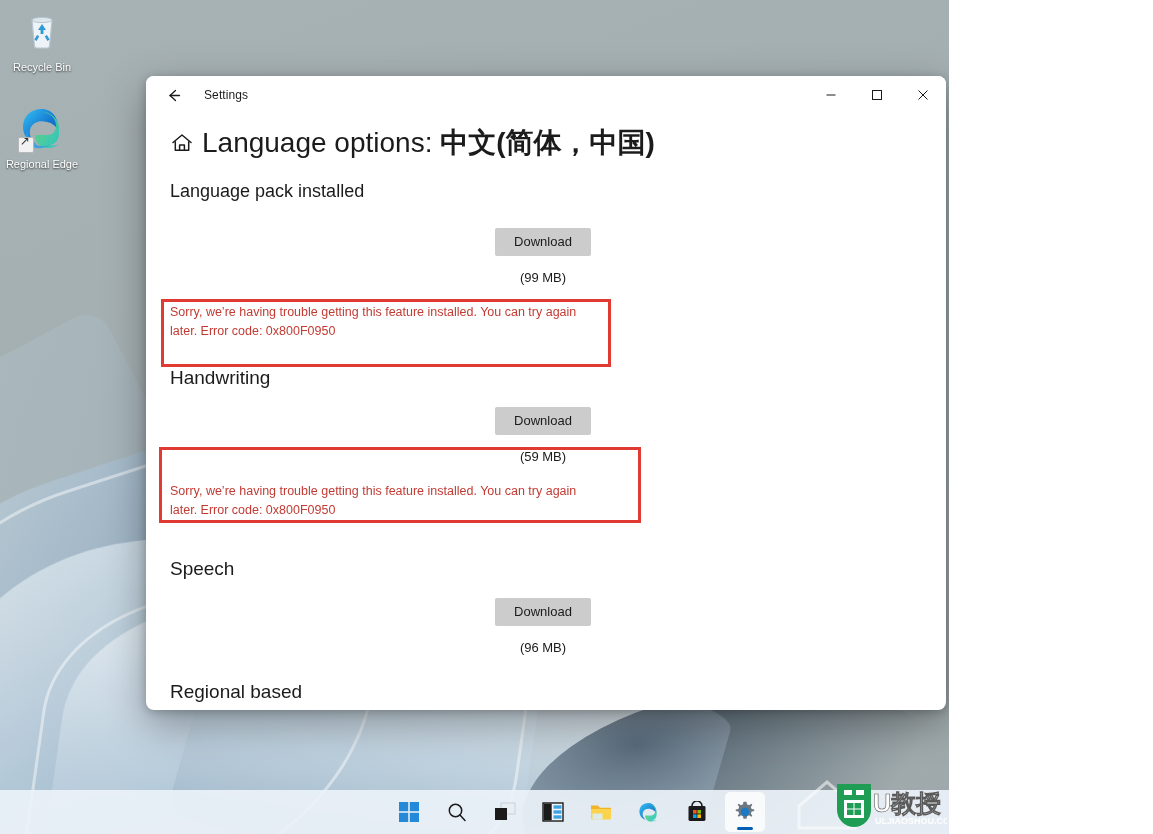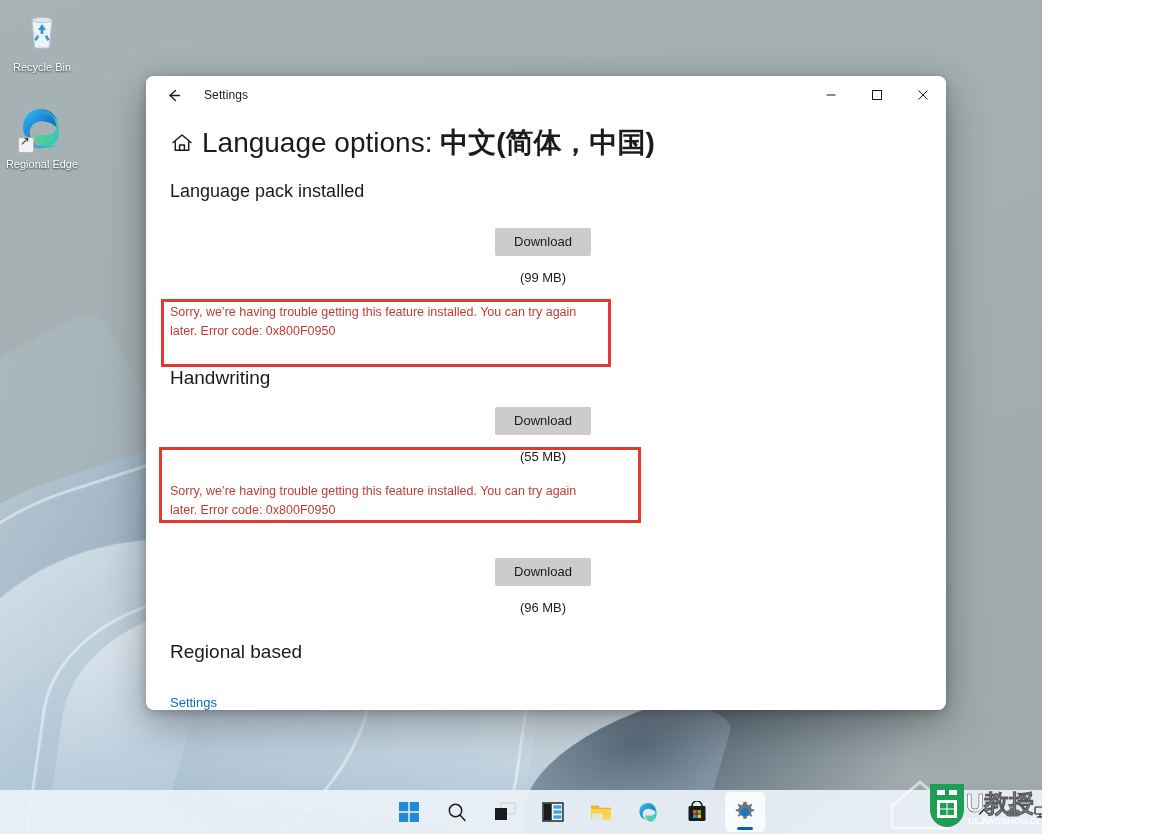--- a/index.html
+++ b/index.html
@@ -5,21 +5,21 @@
   * { box-sizing: border-box; margin: 0; padding: 0; }
   html, body {
     width: 1153px; height: 834px;
     overflow: hidden;
     font-family: "Liberation Sans", "DejaVu Sans", sans-serif;
   }
 
   
   #desktop {
     position: relative;
-    width: 1042px; height: 834px;
+    width: 949px; height: 834px;
     background: #be185d;
     overflow: hidden;
   }
   .wall-base {
     position: absolute; inset: 0;
     background:
       linear-gradient(160deg, #a7b2b4 0%, #a4afb2 40%, #9fa9ab 100%);
   }
   
   .petal {
@@ -402,29 +402,30 @@
           <div class="spacer-md"></div>
           <div class="error-text">Sorry, we’re having trouble getting this feature installed. You can try again later. Error code: 0x800F0950</div>
         </div>
 
         <div class="spacer-lg"></div>
 
         <div class="block">
           <div class="section-title">Handwriting</div>
           <div class="btn-row">
             <button class="dl-btn">Download</button>
-            <span class="size-label">(55 MB)</span>
+            <span class="size-label">(59 MB)</span>
           </div>
           <div class="spacer-md"></div>
           <div class="error-text">Sorry, we’re having trouble getting this feature installed. You can try again later. Error code: 0x800F0950</div>
         </div>
 
         <div style="height:38px"></div>
 
         <div class="block">
+          <div class="section-title">Speech</div>
           <div class="btn-row">
             <button class="dl-btn">Download</button>
             <span class="size-label">(96 MB)</span>
           </div>
         </div>
 
         <div class="spacer-lg"></div>
 
         <div class="block">
           <div class="section-title">Regional based</div>

